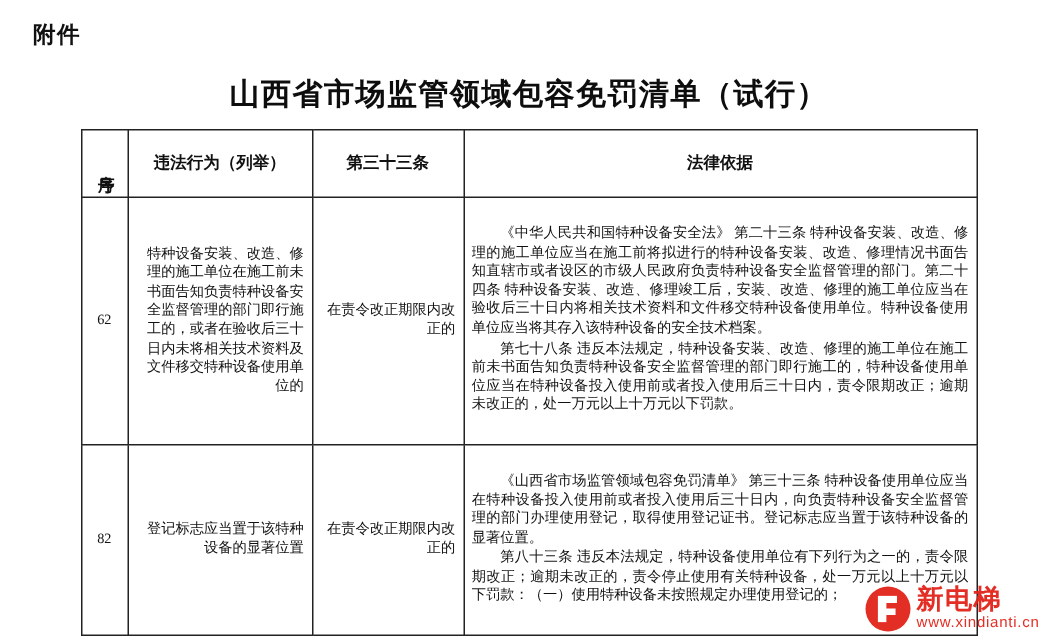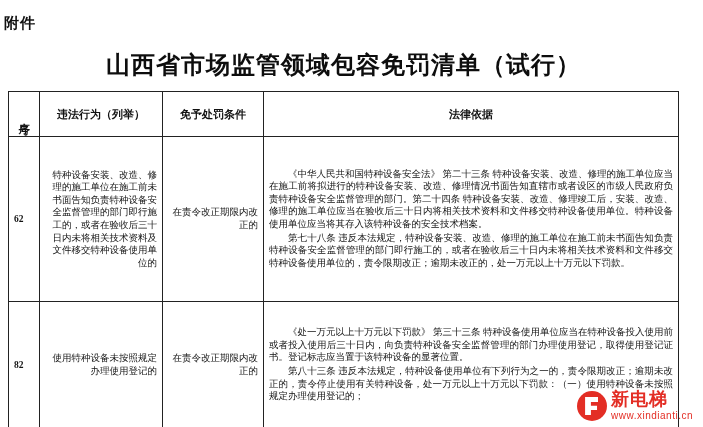--- a/index.html
+++ b/index.html
@@ -13,40 +13,40 @@
     font-family: "Liberation Serif", "DejaVu Serif", serif;
     color: #111111;
     overflow: hidden;
     position: relative;
   }
   .page {
     position: relative;
     width: 703px;
     height: 427px;
     box-sizing: border-box;
-    padding: 14px 16px 0 0;
+    padding: 14px 16px 0 18px;
   }
   .attach-label {
     font-size: 15px;
     font-weight: bold;
     letter-spacing: 1px;
     margin: 0 0 6px 4px;
     color: #111;
   }
   .doc-title {
     text-align: center;
-    font-size: 24px;
+    font-size: 20px;
     font-weight: bold;
     letter-spacing: 1px;
     margin: 16px 0 10px 0;
     color: #0d0d0d;
   }
   table.main {
     border-collapse: collapse;
-    width: 671px;
+    width: 598px;
     margin: 0 auto;
     table-layout: fixed;
   }
   table.main th, table.main td {
     border: 1px solid #222;
     vertical-align: middle;
     padding: 3px 5px;
     font-size: 9.5px;
     line-height: 1.32;
   }
@@ -62,22 +62,22 @@
   .col-cond { width: 96px; }
   .col-law { width: auto; }
 
   th.col-seq span {
     writing-mode: vertical-rl;
     text-orientation: upright;
     letter-spacing: 2px;
     display: inline-block;
   }
   td.seq-cell {
+    text-align: center;
     font-size: 11px;
-    font-weight: bold;
   }
   td.act-cell, td.cond-cell {
     text-align: right;
     font-size: 10px;
     line-height: 1.55;
   }
   td.law-cell {
     text-align: justify;
     font-size: 9.5px;
     line-height: 1.4;
@@ -146,40 +146,40 @@
 
   <div class="attach-label">附件</div>
 
   <div class="doc-title">山西省市场监管领域包容免罚清单（试行）</div>
 
   <table class="main">
     <thead>
       <tr>
         <th class="col-seq"><span>序号</span></th>
         <th class="col-act">违法行为（列举）</th>
-        <th class="col-cond">免予处罚条件</th>
+        <th class="col-cond">第三十三条</th>
         <th class="col-law">法律依据</th>
       </tr>
     </thead>
     <tbody>
       <tr class="row1">
         <td class="seq-cell">62</td>
         <td class="act-cell">特种设备安装、改造、修理的施工单位在施工前未书面告知负责特种设备安全监督管理的部门即行施工的，或者在验收后三十日内未将相关技术资料及文件移交特种设备使用单位的</td>
         <td class="cond-cell">在责令改正期限内改正的</td>
         <td class="law-cell">
           <p class="first">《中华人民共和国特种设备安全法》 第二十三条  特种设备安装、改造、修理的施工单位应当在施工前将拟进行的特种设备安装、改造、修理情况书面告知直辖市或者设区的市级人民政府负责特种设备安全监督管理的部门。第二十四条  特种设备安装、改造、修理竣工后，安装、改造、修理的施工单位应当在验收后三十日内将相关技术资料和文件移交特种设备使用单位。特种设备使用单位应当将其存入该特种设备的安全技术档案。</p>
-          <p>第七十八条  违反本法规定，特种设备安装、改造、修理的施工单位在施工前未书面告知负责特种设备安全监督管理的部门即行施工的，或者在验收后三十日内未将相关技术资料和文件移交特种设备使用单位的，责令限期改正；逾期未改正的，处一万元以上十万元以下罚款。</p>
+          <p>第七十八条  违反本法规定，特种设备安装、改造、修理的施工单位在施工前未书面告知负责特种设备安全监督管理的部门即行施工的，特种设备使用单位应当在特种设备投入使用前或者投入使用后三十日内，责令限期改正；逾期未改正的，处一万元以上十万元以下罚款。</p>
         </td>
       </tr>
       <tr class="row2">
         <td class="seq-cell">82</td>
-        <td class="act-cell">使用特种设备未按照规定办理使用登记的</td>
+        <td class="act-cell">登记标志应当置于该特种设备的显著位置</td>
         <td class="cond-cell">在责令改正期限内改正的</td>
         <td class="law-cell">
-          <p class="first">《处一万元以上十万元以下罚款》 第三十三条  特种设备使用单位应当在特种设备投入使用前或者投入使用后三十日内，向负责特种设备安全监督管理的部门办理使用登记，取得使用登记证书。登记标志应当置于该特种设备的显著位置。</p>
+          <p class="first">《山西省市场监管领域包容免罚清单》 第三十三条  特种设备使用单位应当在特种设备投入使用前或者投入使用后三十日内，向负责特种设备安全监督管理的部门办理使用登记，取得使用登记证书。登记标志应当置于该特种设备的显著位置。</p>
           <p>第八十三条  违反本法规定，特种设备使用单位有下列行为之一的，责令限期改正；逾期未改正的，责令停止使用有关特种设备，处一万元以上十万元以下罚款：（一）使用特种设备未按照规定办理使用登记的；</p>
         </td>
       </tr>
     </tbody>
   </table>
 
   <div class="logo">
     <div class="mark"></div>
     <div class="txt">
       <div class="brand">新电梯</div>

